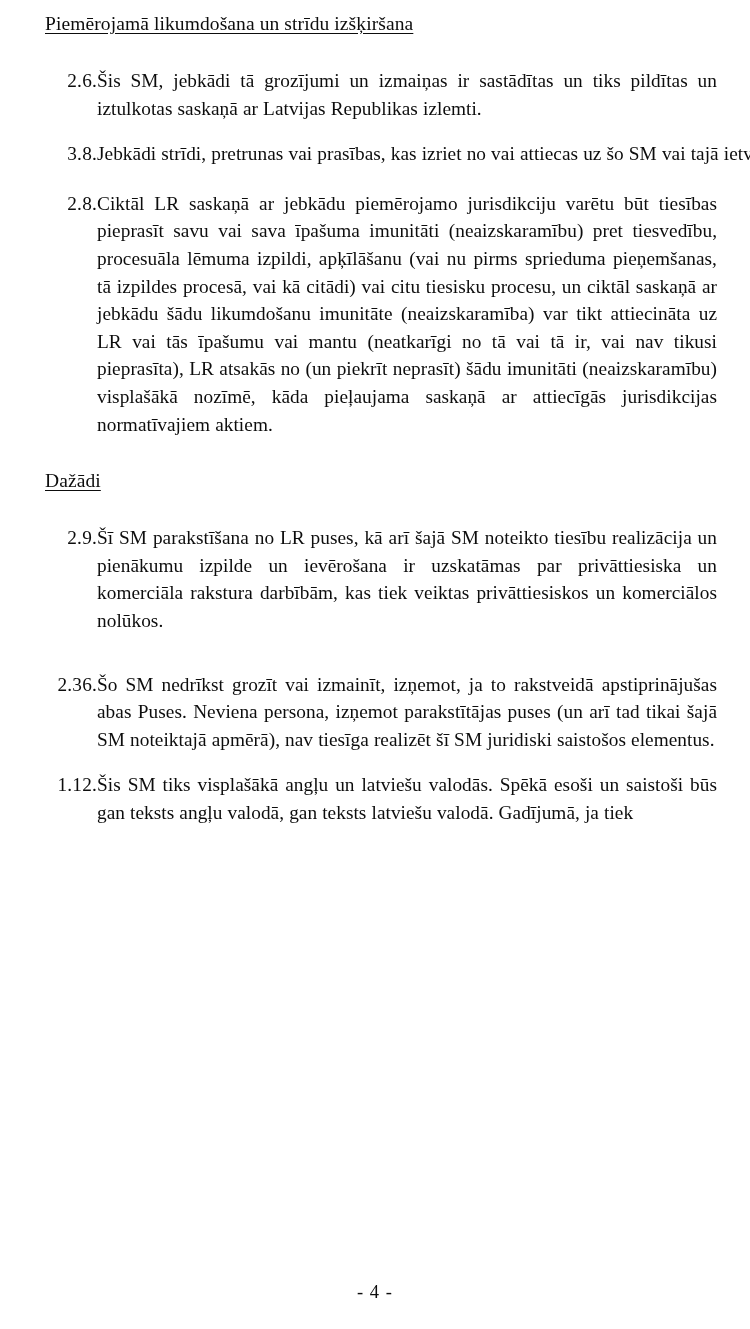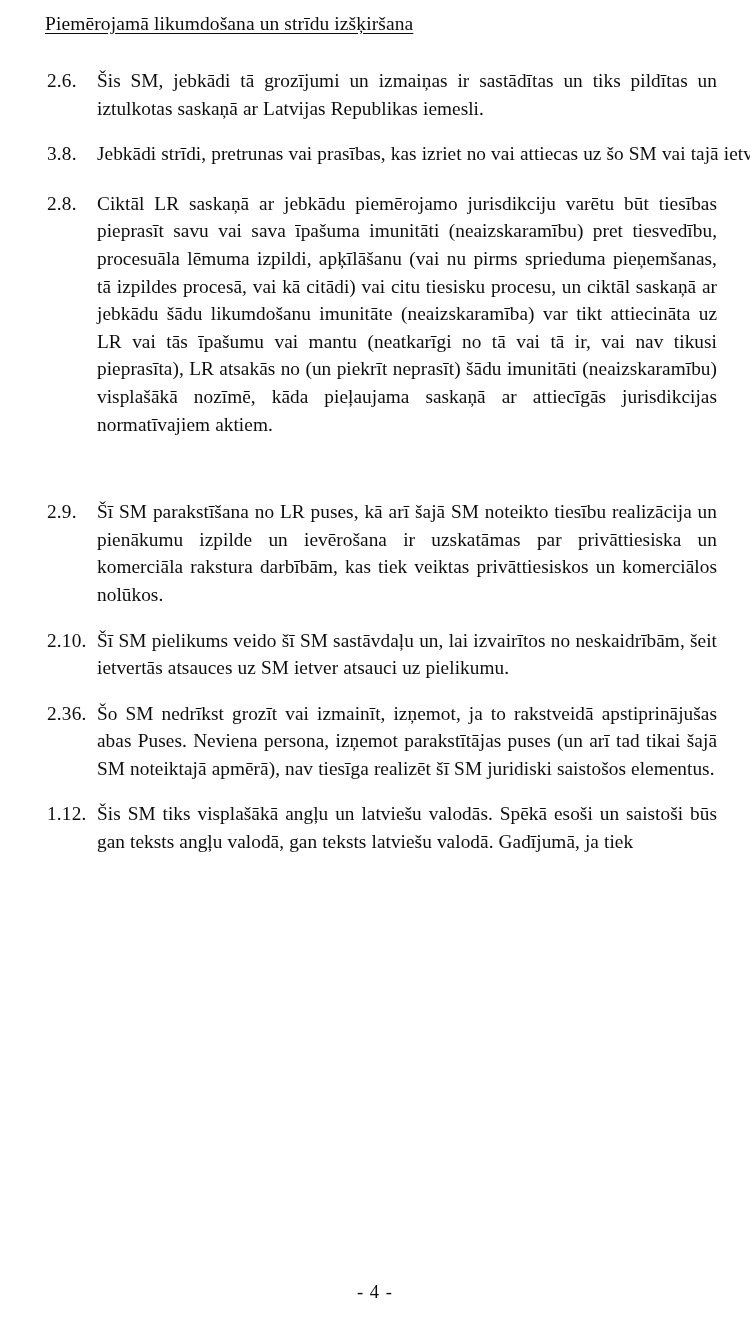--- a/index.html
+++ b/index.html
@@ -45,21 +45,21 @@
   }
   .clause {
     display: flex;
     align-items: flex-start;
     font-size: 19.3px;
     line-height: 27.6px;
   }
   .clause-num {
     flex: 0 0 auto;
     width: 52px;
-    text-align: left;
+    text-align: right;
     padding-left: 2px;
     box-sizing: border-box;
     white-space: nowrap;
     letter-spacing: 0.2px;
   }
   .clause-num.wide {
     width: 52px;
   }
   .clause-body {
     flex: 1 1 auto;
@@ -91,53 +91,52 @@
   <div class="content">
 
     <div class="heading-wrap">
       <span class="section-heading">Piemērojamā likumdošana un strīdu izšķiršana</span>
     </div>
 
     <div class="gap-xl"></div>
 
     <div class="clause">
       <span class="clause-num">2.6.</span>
-      <span class="clause-body">Šis SM, jebkādi tā grozījumi un izmaiņas ir sastādītas un tiks pildītas un iztulkotas saskaņā ar Latvijas Republikas iemesli.</span>
+      <span class="clause-body">Šis SM, jebkādi tā grozījumi un izmaiņas ir sastādītas un tiks pildītas un iztulkotas saskaņā ar Latvijas Republikas izlemti.</span>
     </div>
 
     <div class="gap-md"></div>
 
     <div class="clause">
       <span class="clause-num">3.8.</span>
       <span class="clause-body nbspace">Jebkādi strīdi, pretrunas vai prasības, kas izriet no vai attiecas uz šo SM vai tajā ietvertajiem jautājumiem, tiks iesniegti izskatīšanai un tiks galīgi izlemti šķīrējtiesā saskaņā ar tajā brīdī spēkā esošo Starptautiskās Tirdzniecības palātas šķīrējtiesas reglamentu. Šķīrējtiesnešu skaits ir trīs. Šķīrējtiesas process notiks Londonā, Anglijā. Šķīrējtiesas process tiks noturēts un lēmums tiks izdots angļu valodā. Jebkāds šķīrējtiesnešu pieņemtais lēmums tiks sagatavots rakstveidā, tajā tiks minēti iemesli, uz kuriem tas ir balstīts, un tas būs galīgs un Pusēm saistošs. Lēmums var ietvert lēmumu par izdevumu atlīdzināšanu. Spriedumu par šādu lēmumu, tai skaitā par jebkādiem šķīrējtiesas izdevumiem, var iesniegt saskaņā ar piemērojamo Likumdošanu jebkurā tiesā, kurai ir jurisdikcija attiecībā uz to: vienmēr ar nosacījumu (un lai izvairītos no neskaidrībām), ka šķīrējtiesas vienošanās noslēgšana šajā 2.7. punktā nerada vai nepiešķir nekādus juridiski saistošus pienākumus vai saistības, kas ir ārpus šī SM 2.3.1 punktā aprakstītajiem. Šķīrējtiesneši un šķīrējtiesas procesā iesaistītie dalībnieki visus jautājumus attiecībā uz šķīrējtiesas procesu saglabās konfidenciālus. Konfidenciāls ir arī šķīrējtiesas    lēmums, izņemot gadījumus, kad tā atklāšana ir nepieciešama lēmuma labprātīgas vai piespiedu izpildes vajadzībām.</span>
     </div>
 
     <div class="gap-lg"></div>
 
     <div class="clause">
       <span class="clause-num">2.8.</span>
       <span class="clause-body">Ciktāl LR saskaņā ar jebkādu piemērojamo jurisdikciju varētu būt tiesības pieprasīt savu vai sava īpašuma imunitāti (neaizskaramību) pret tiesvedību, procesuāla lēmuma izpildi, apķīlāšanu (vai nu pirms sprieduma pieņemšanas, tā izpildes procesā, vai kā citādi) vai citu tiesisku procesu, un ciktāl saskaņā ar jebkādu šādu likumdošanu imunitāte (neaizskaramība) var tikt attiecināta uz LR vai tās īpašumu vai mantu (neatkarīgi no tā vai tā ir, vai nav tikusi pieprasīta), LR atsakās no (un piekrīt neprasīt) šādu imunitāti (neaizskaramību) visplašākā nozīmē, kāda pieļaujama saskaņā ar attiecīgās jurisdikcijas normatīvajiem aktiem.</span>
     </div>
 
     <div class="gap-xl"></div>
 
+    <div class="heading-wrap">
+      <span class="section-heading">Dažādi</span>
+    </div>
 
     <div class="gap-xl"></div>
 
     <div class="clause">
       <span class="clause-num">2.9.</span>
       <span class="clause-body">Šī SM parakstīšana no LR puses, kā arī šajā SM noteikto tiesību realizācija un pienākumu izpilde un ievērošana ir uzskatāmas par privāttiesiska un komerciāla rakstura darbībām, kas tiek veiktas privāttiesiskos un komerciālos nolūkos.</span>
     </div>
 
     <div class="gap-md"></div>
 
-    <div class="clause">
-      <span class="clause-num wide">2.10.</span>
-      <span class="clause-body">Šī SM pielikums veido šī SM sastāvdaļu un, lai izvairītos no neskaidrībām, šeit ietvertās atsauces uz SM ietver atsauci uz pielikumu.</span>
-    </div>
 
     <div class="gap-md"></div>
 
     <div class="clause">
       <span class="clause-num wide">2.36.</span>
       <span class="clause-body">Šo SM nedrīkst grozīt vai izmainīt, izņemot, ja to rakstveidā apstiprinājušas abas Puses. Neviena persona, izņemot parakstītājas puses (un arī tad tikai šajā SM noteiktajā apmērā), nav tiesīga realizēt šī SM juridiski saistošos elementus.</span>
     </div>
 
     <div class="gap-md"></div>
 

